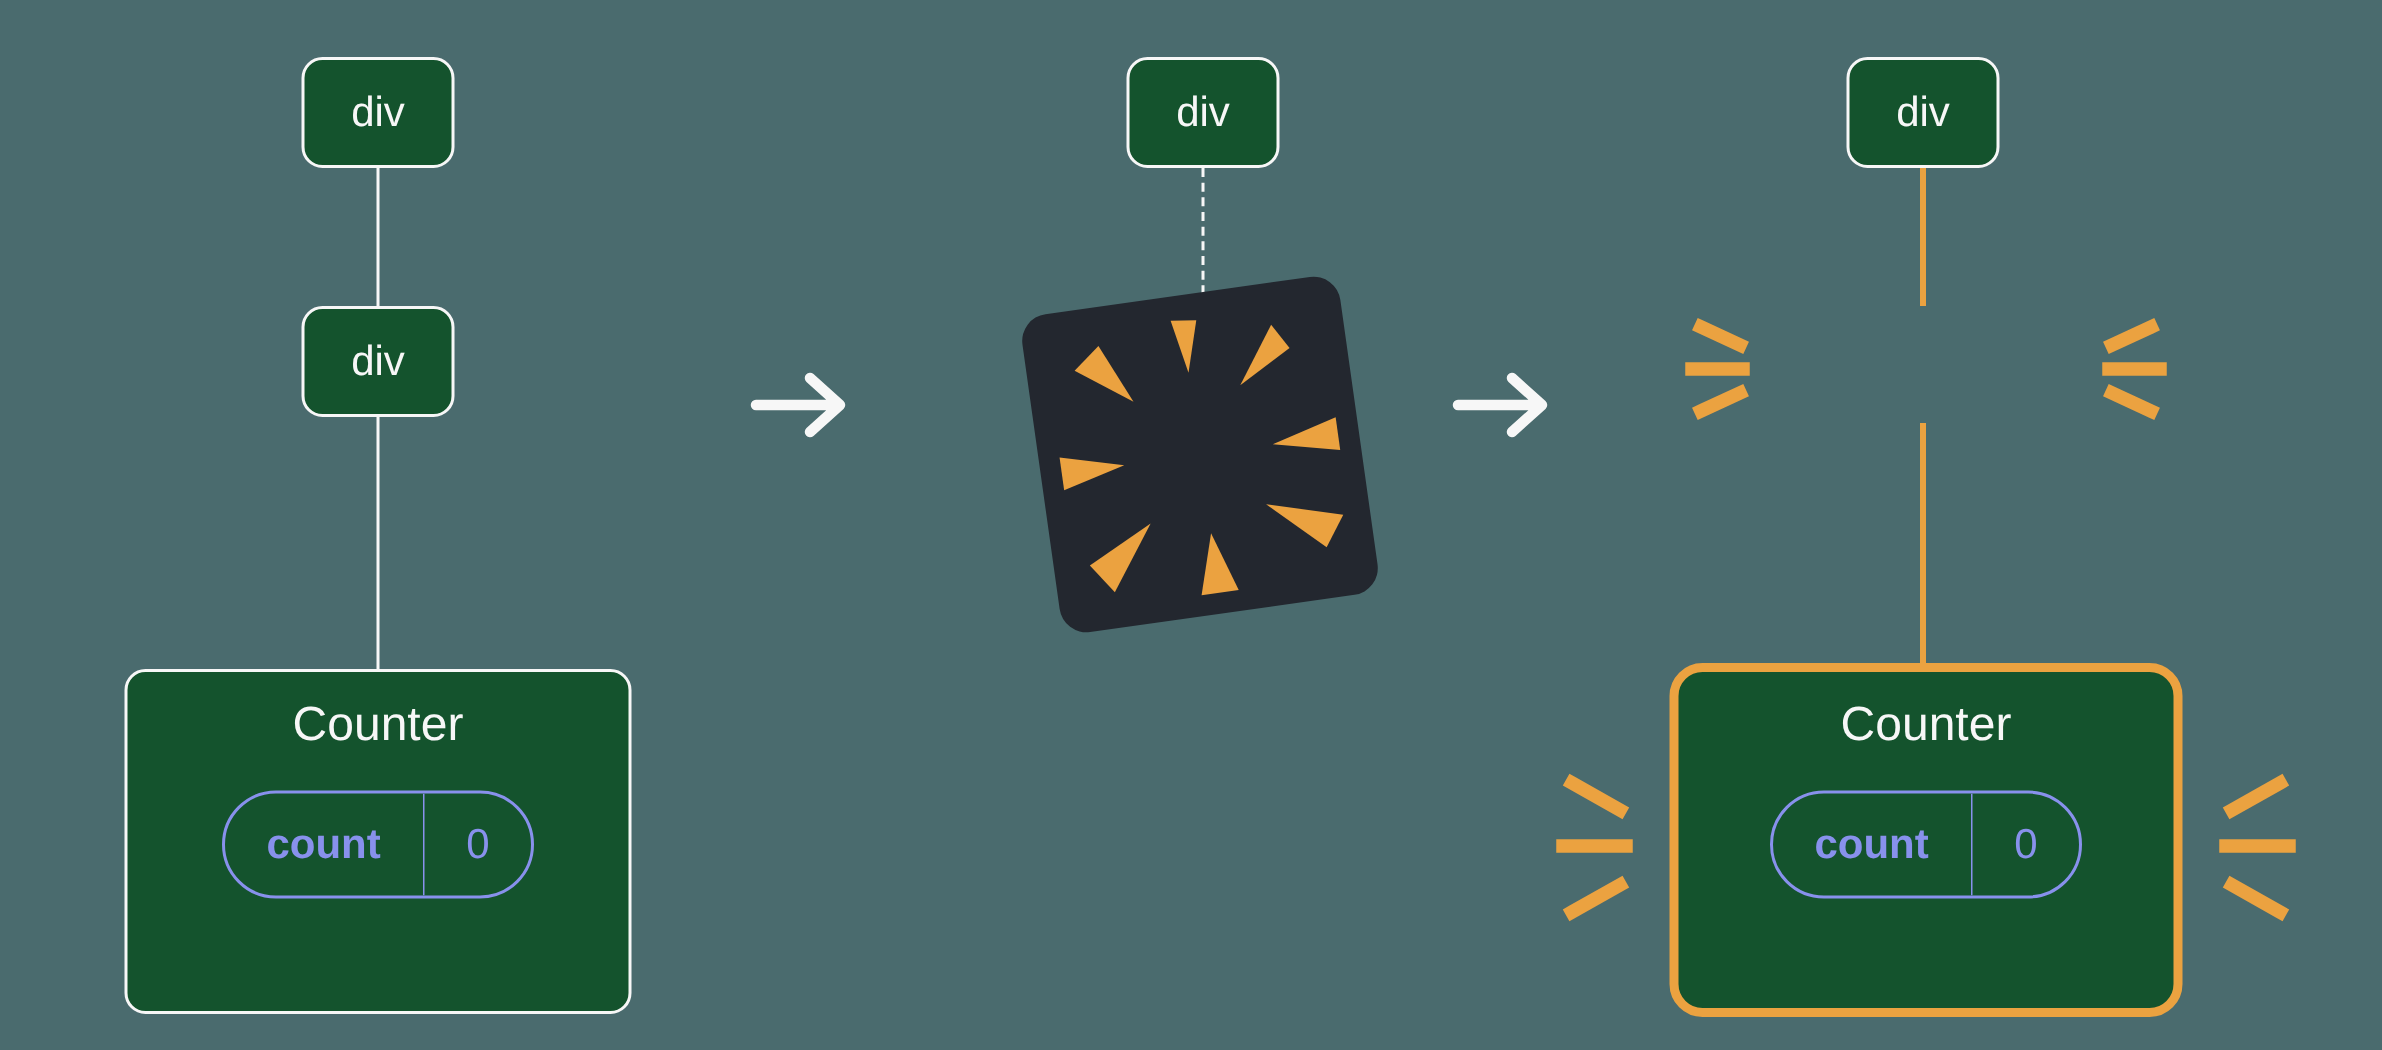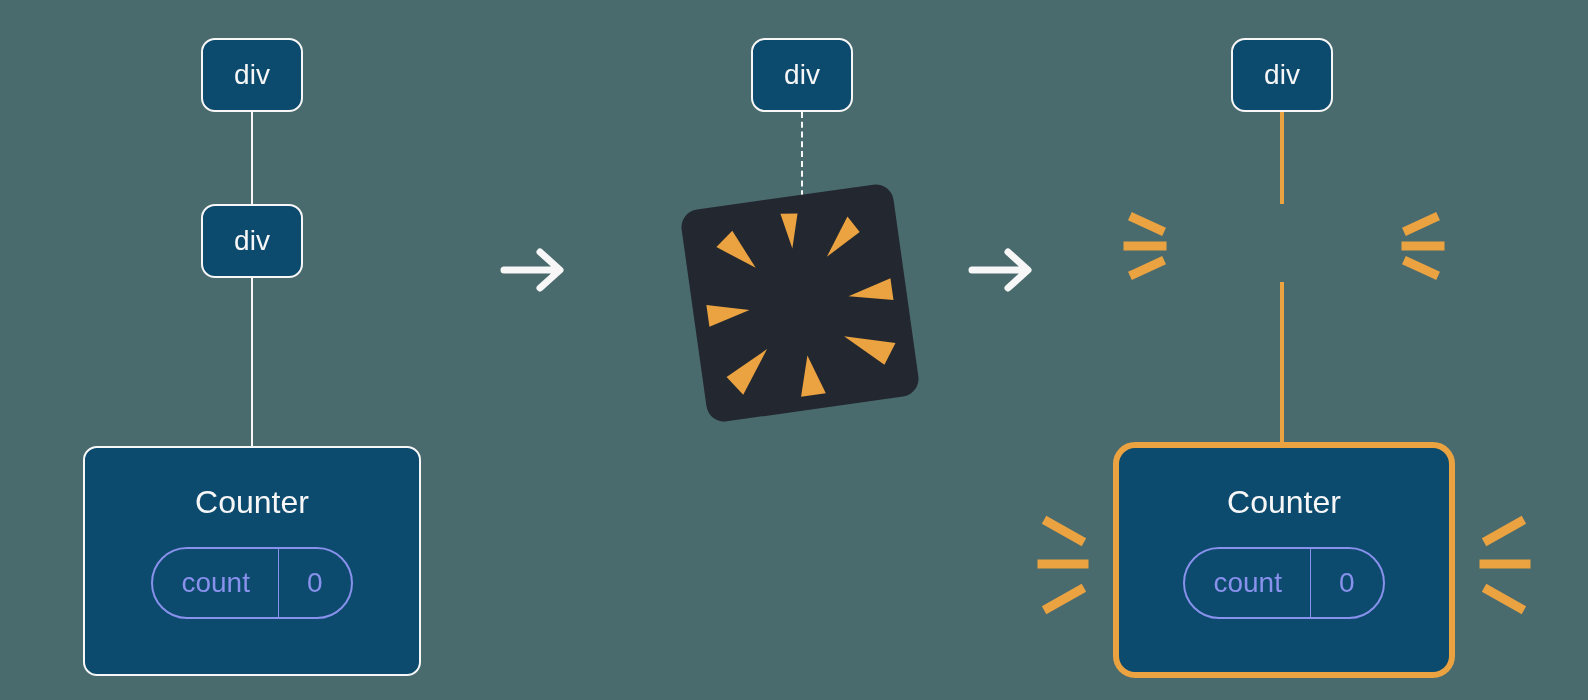--- a/index.html
+++ b/index.html
@@ -10,54 +10,54 @@
     font-family: -apple-system, BlinkMacSystemFont, "Segoe UI", Helvetica, Arial, sans-serif;
     position: relative;
     overflow: hidden;
   }
   .stage {
     position: absolute;
     inset: 0;
   }
   .node {
     position: absolute;
-    background: #0c4a6e;
+    background: #14532d;
     border-radius: 14px;
     color: #f7f7f7;
     display: flex;
     align-items: center;
     justify-content: center;
     text-align: right;
   }
   .node.white-border { border: 2px solid #f7f7f7; }
   .node.orange-border { border: 6px solid #eba240; }
   .node-label { font-size: 28px; }
   .counter-box {
     flex-direction: column;
     justify-content: flex-start;
-    padding-top: 36px;
+    padding-top: 16px;
   }
   .counter-title { font-size: 32px; color: #f7f7f7; margin-bottom: 26px; }
   .pill {
     display: flex;
     align-items: stretch;
     border: 2px solid #8891ec;
     border-radius: 999px;
     overflow: hidden;
     height: 72px;
   }
   .pill-left, .pill-right {
     display: flex;
     align-items: center;
     justify-content: center;
     color: #8891ec;
     font-size: 28px;
     padding: 0 28px;
   }
-  .pill-left { border-right: 1px solid #8891ec; }
+  .pill-left { border-right: 1px solid #8891ec; font-weight: bold; }
   .connector {
     position: absolute;
     background: #f7f7f7;
     width: 2px;
   }
   .connector.orange { background: #eba240; width: 4px; }
   .connector.dashed {
     background: none;
     border-left: 2px dashed #f7f7f7;
   }

